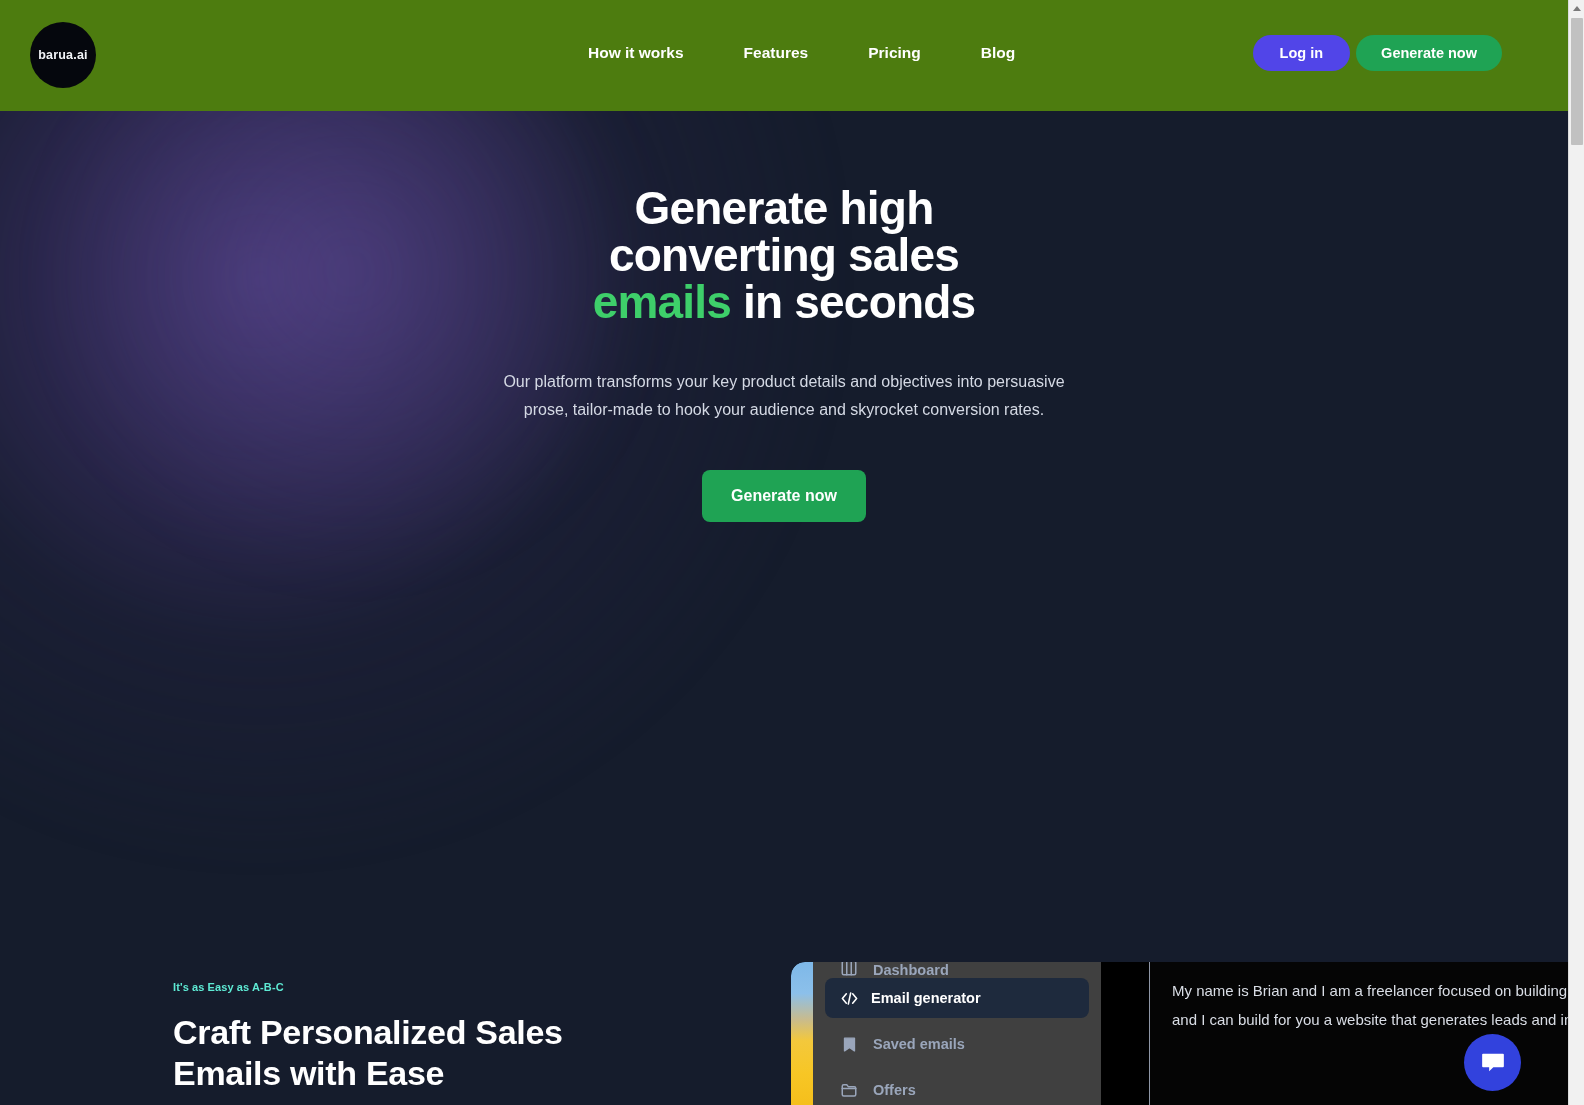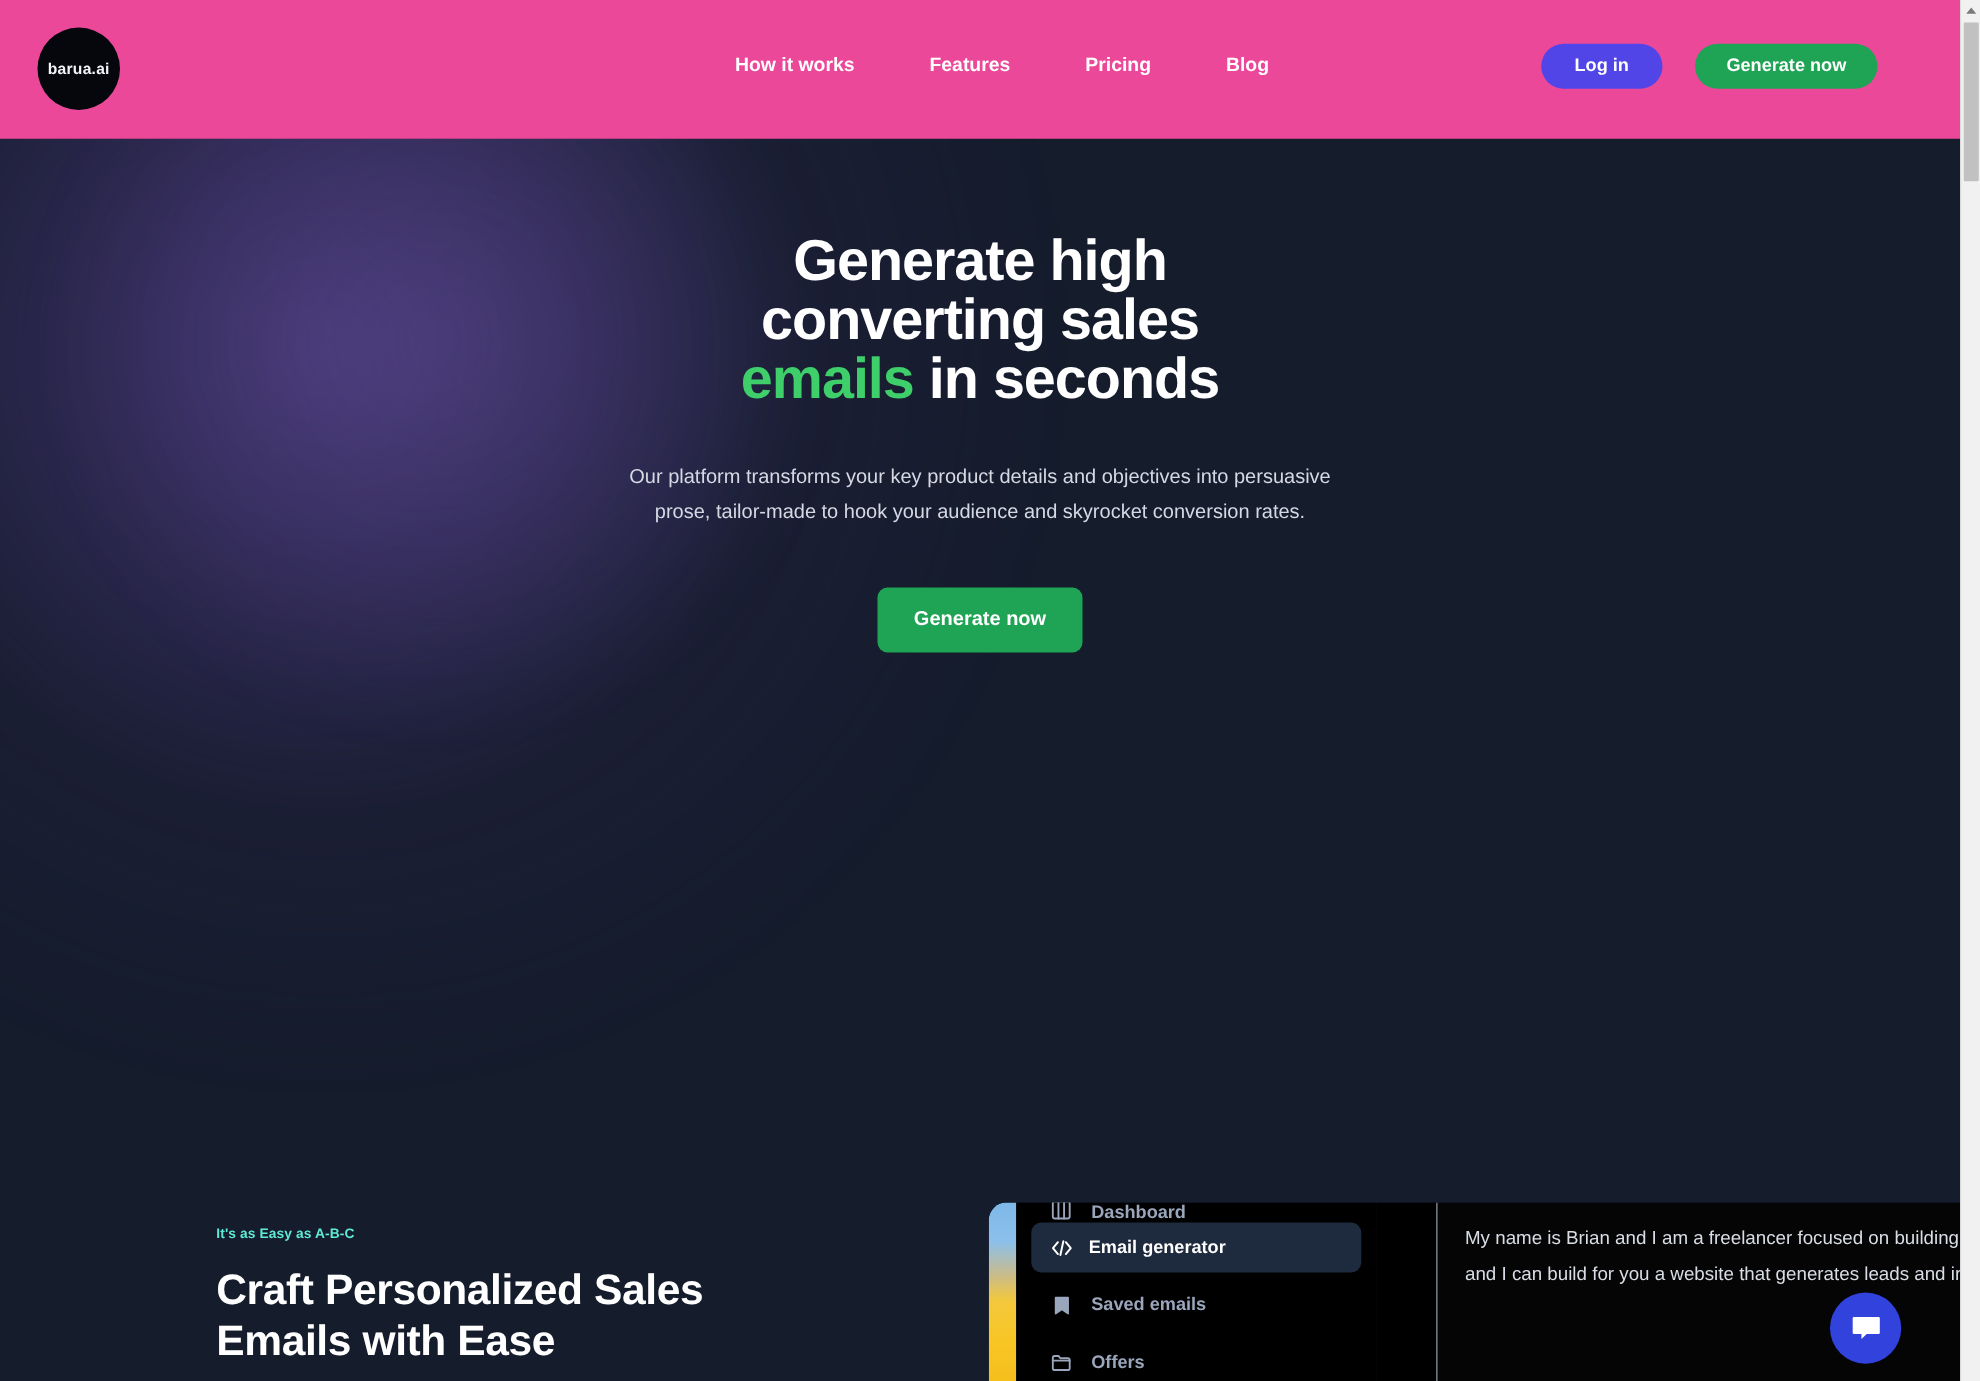--- a/index.html
+++ b/index.html
@@ -25,21 +25,21 @@
     width:1568px; height:1105px;
     background:#151c2c;
     overflow:hidden;
   }
 
   
   #header {
     position:absolute;
     left:0; top:0;
     width:1568px; height:111px;
-    background:#ec4899;
+    background:#4d7c0f;
     z-index:20;
   }
   #logo {
     position:absolute;
     left:30px; top:22px;
     width:66px; height:66px;
     border-radius:50%;
     background:#05070d;
     display:flex;
     align-items:center;
@@ -64,21 +64,21 @@
     font-weight:700;
     text-decoration:none;
     white-space:nowrap;
     cursor:pointer;
   }
   #header-actions {
     position:absolute;
     right:66px; top:35px;
     display:flex;
     align-items:center;
-    gap:26px;
+    gap:6px;
   }
   #login-btn {
     background:#5145e8;
     color:#ffffff;
     font-size:14.5px;
     font-weight:700;
     border:none;
     border-radius:999px;
     padding:10px 27px;
     cursor:pointer;
@@ -213,21 +213,21 @@
     flex:0 0 22px;
     background:linear-gradient(180deg,
        #7eb8e8 0%, #8cc0ea 22%,
        #c8bb8e 40%, #f3c83c 55%,
        #f7c625 78%, #f5bf1c 100%);
     border-top-left-radius:14px;
   }
   #mockup-sidebar {
     width:288px;
     flex:0 0 288px;
-    background:#000000;
+    background:#404040;
     padding:0 12px;
     position:relative;
   }
   .side-item {
     display:flex;
     align-items:center;
     gap:14px;
     height:40px;
     padding:0 14px;
     border-radius:8px;

